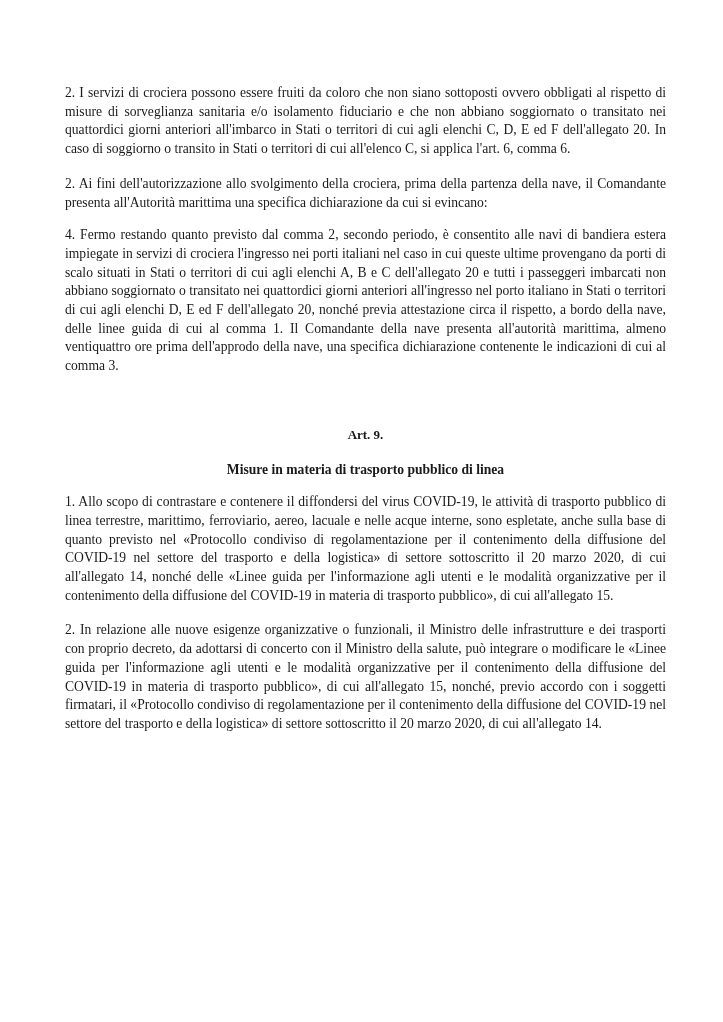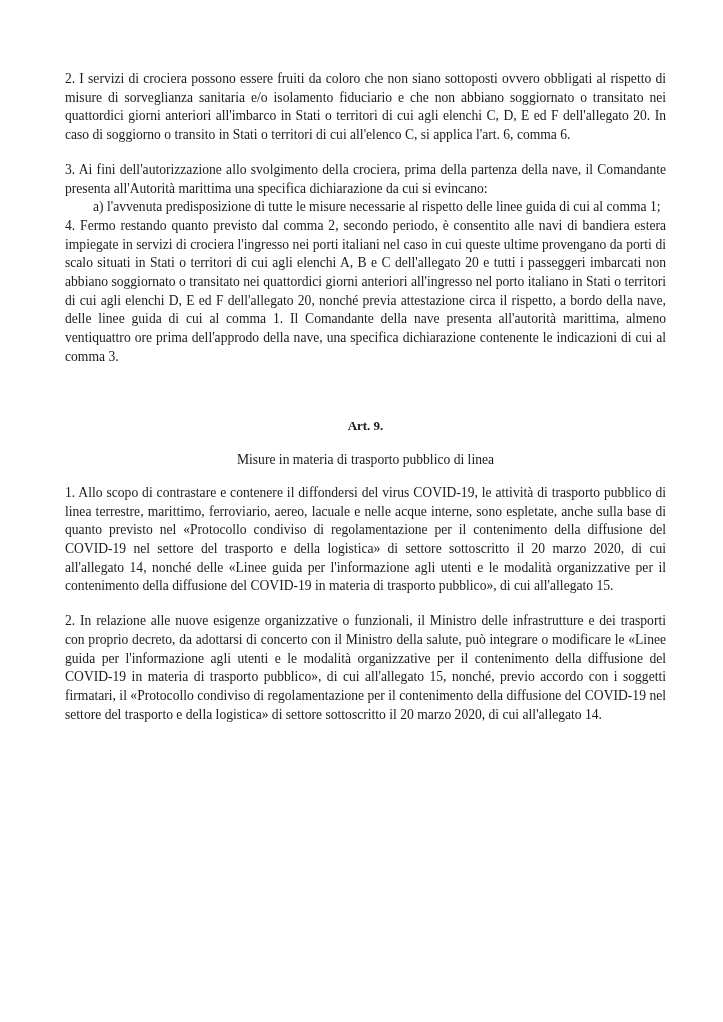--- a/index.html
+++ b/index.html
@@ -15,53 +15,52 @@
     box-sizing: border-box;
     padding: 70px 57px 0 65px;
     overflow: hidden;
     font-family: "Liberation Serif", "DejaVu Serif", serif;
     font-size: 13.6px;
     line-height: 18.7px;
     color: #1a1a1a;
     text-align: justify;
   }
   .page p {
-    margin: 0 0 16px 0;
+    margin: 14px 0 16px 0;
   }
   .page p.tight {
     margin-bottom: 0;
   }
   .page p.indent {
     text-indent: 28px;
   }
   .art-heading {
     margin: 50px 0 16px 0;
     font-size: 13px;
     line-height: 18.7px;
     font-weight: bold;
     text-align: center;
   }
   .art-subtitle {
     margin: 0 0 14px 0;
     font-size: 13.6px;
     line-height: 18.7px;
-    font-weight: normal;
+    font-weight: bold;
     text-align: center;
   }
 </style>
 </head>
 <body>
 
 <div class="page">
 
   <p>2. I servizi di crociera possono essere fruiti da coloro che non siano sottoposti ovvero obbligati al rispetto di misure di sorveglianza sanitaria e/o isolamento fiduciario e che non abbiano soggiornato o transitato nei quattordici giorni anteriori all'imbarco in Stati o territori di cui agli elenchi C, D, E ed F dell'allegato 20. In caso di soggiorno o transito in Stati o territori di cui all'elenco C, si applica l'art. 6, comma 6.</p>
 
-  <p class="tight">3. Ai fini dell'autorizzazione allo svolgimento della crociera, prima della partenza della nave, il Comandante presenta all'Autorità marittima una specifica dichiarazione da cui si evincano:</p>
+  <p class="tight">2. Ai fini dell'autorizzazione allo svolgimento della crociera, prima della partenza della nave, il Comandante presenta all'Autorità marittima una specifica dichiarazione da cui si evincano:</p>
 
-  <p class="tight indent">a) l'avvenuta predisposizione di tutte le misure necessarie al rispetto delle linee guida di cui al comma 1;</p>
 
 
 
   <p>4. Fermo restando quanto previsto dal comma 2, secondo periodo, è consentito alle navi di bandiera estera impiegate in servizi di crociera l'ingresso nei porti italiani nel caso in cui queste ultime provengano da porti di scalo situati in Stati o territori di cui agli elenchi A, B e C dell'allegato 20 e tutti i passeggeri imbarcati non abbiano soggiornato o transitato nei quattordici giorni anteriori all'ingresso nel porto italiano in Stati o territori di cui agli elenchi D, E ed F dell'allegato 20, nonché previa attestazione circa il rispetto, a bordo della nave, delle linee guida di cui al comma 1. Il Comandante della nave presenta all'autorità marittima, almeno ventiquattro ore prima dell'approdo della nave, una specifica dichiarazione contenente le indicazioni di cui al comma 3.</p>
 
 
   <h2 class="art-heading">Art. 9.</h2>
 
   <h3 class="art-subtitle">Misure in materia di trasporto pubblico di linea</h3>
 

